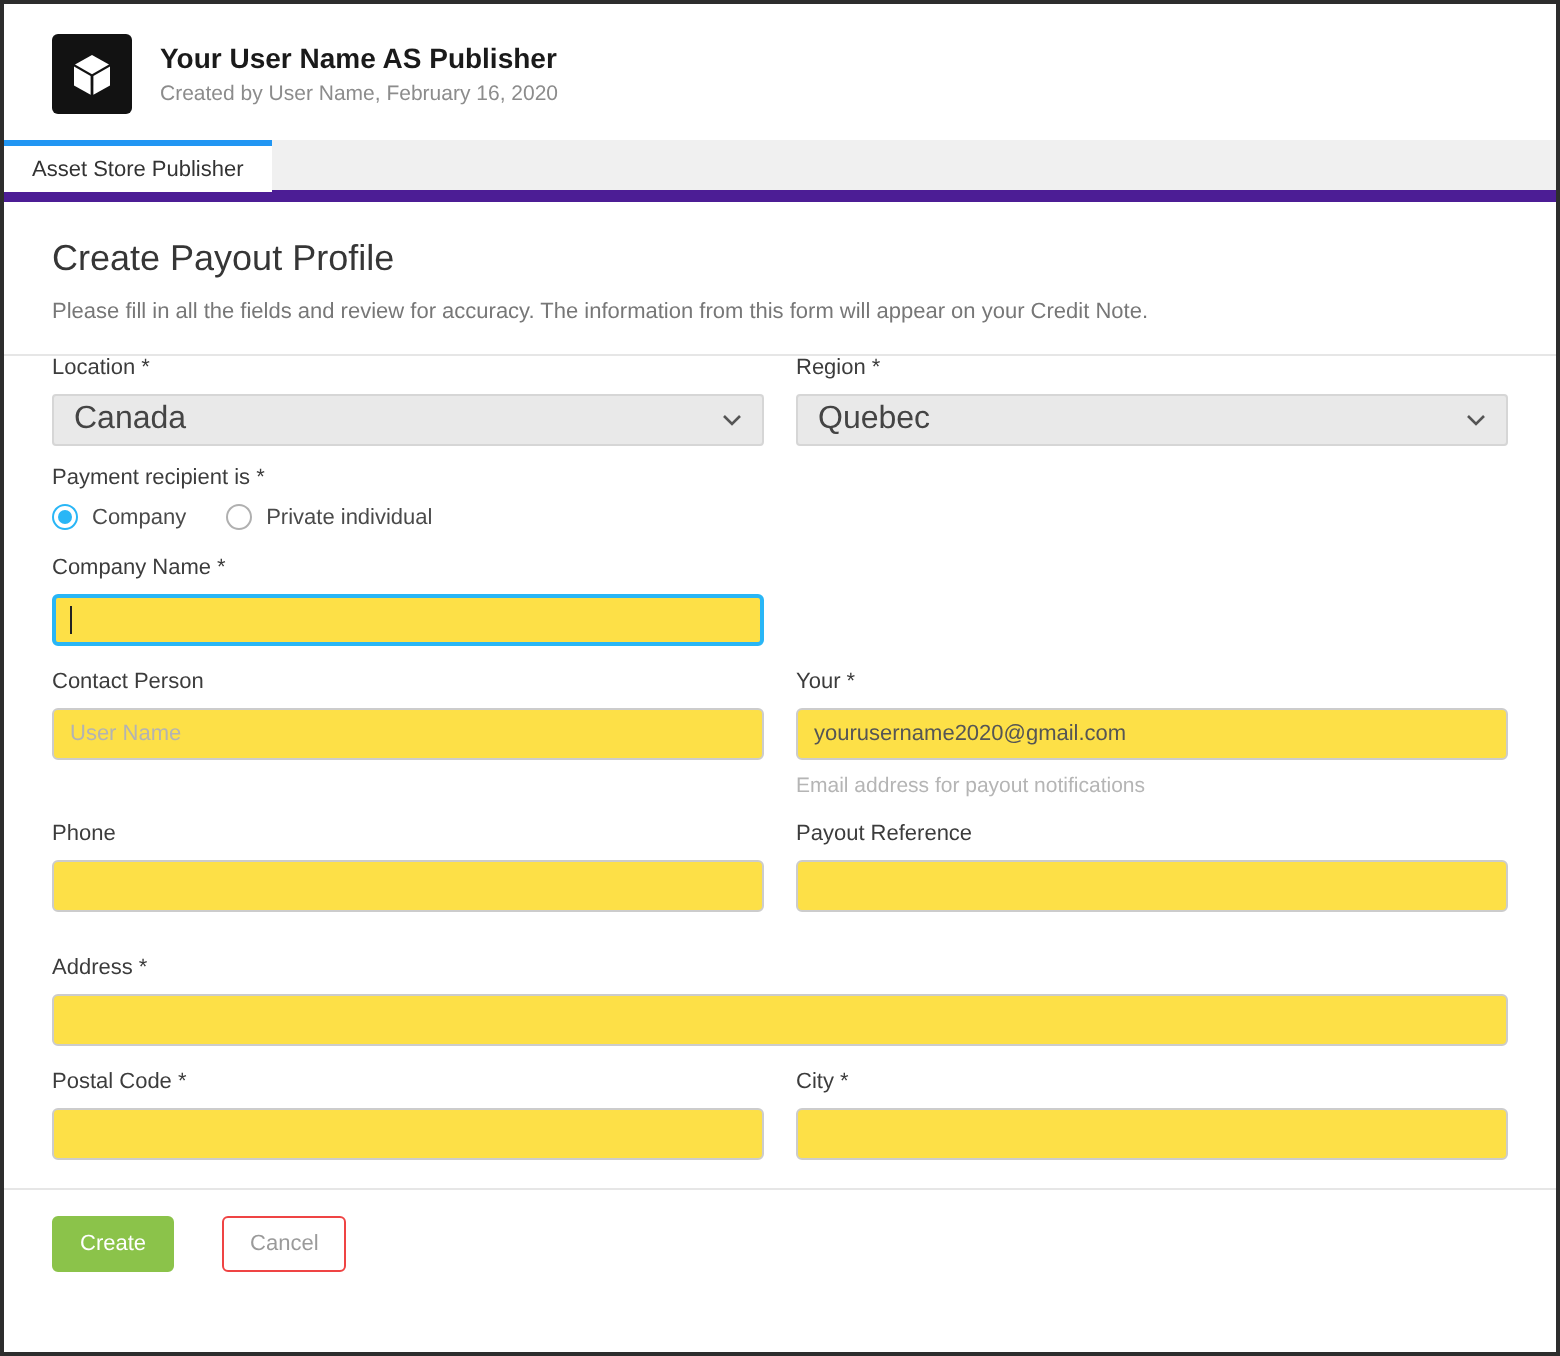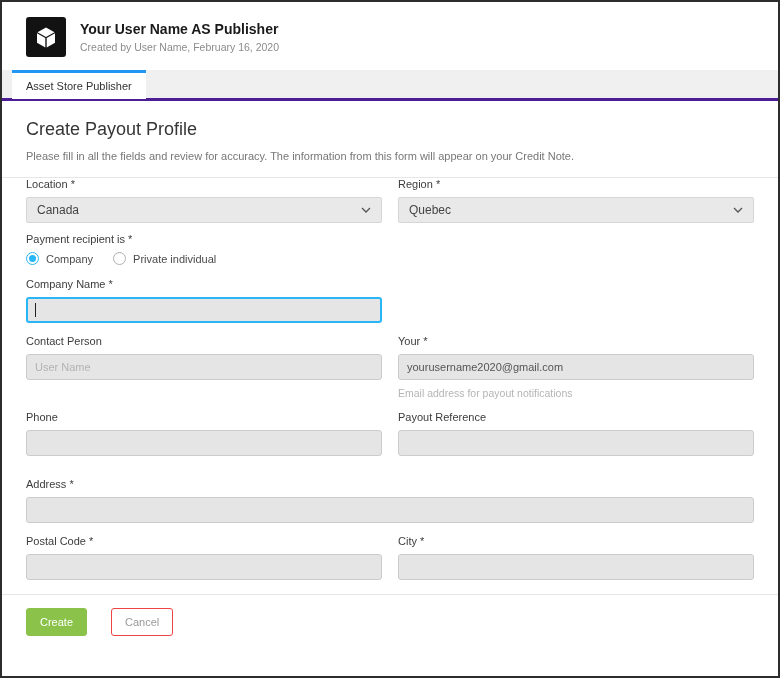--- a/index.html
+++ b/index.html
@@ -16,21 +16,21 @@
   
   .header { display: flex; align-items: center; gap: 14px; padding: 15px 24px 13px 24px; }
   .logo {
     width: 40px; height: 40px; border-radius: 3px; background: #121212;
     display: flex; align-items: center; justify-content: center; flex: 0 0 auto;
   }
   .header-title { font-size: 14px; font-weight: 700; color: #1a1a1a; }
   .header-subtitle { font-size: 10.5px; color: #8c8c8c; margin-top: 4px; }
 
   
-  .tabbar { background: #f0f0f0; border-bottom: 3px solid #4c1d95; padding-left: 10px; display: flex; height: 31px; }
+  .tabbar { background: #f0f0f0; border-bottom: 6px solid #4c1d95; padding-left: 0; display: flex; height: 31px; }
   .tab {
     background: #fff; border-top: 3px solid var(--tab-accent, #2196f3);
     padding: 0 14px; font-size: 11px; color: #333;
     display: flex; align-items: center; margin-bottom: -1px; cursor: pointer;
   }
 
   
   .main { padding: 18px 24px 0; }
   .page-title { font-size: 18px; font-weight: 400; color: #363636; margin-bottom: 10px; }
   .page-desc { font-size: 11px; color: #777; margin-bottom: 15px; }
@@ -43,29 +43,29 @@
   .sec-recipient { margin-bottom: 13px; }
   .sec-phone { margin-bottom: 22px; }
   .sec-postal { margin-bottom: 14px; }
   .half { width: calc(50% - 8px); }
 
   .f-label { display: block; font-size: 11px; color: #3c3c3c; margin-bottom: 7px; }
 
   .select {
     height: 26px; background: #e9e9e9; border: 1px solid #d6d6d6; border-radius: 2px;
     display: flex; align-items: center; justify-content: space-between;
-    padding: 0 10px; font-size: 12px; color: #444; cursor: pointer;
+    padding: 0 10px; font-size: 16px; color: #444; cursor: pointer;
   }
   .chevron { display: flex; align-items: center; }
 
   .text-input {
     display: block; width: 100%; height: 26px;
     border: 1px solid #ccc; border-radius: 3px;
     padding: 0 8px; font-size: 11px; color: #555;
-    font-family: inherit; background: #e5e5e5; outline: none;
+    font-family: inherit; background: #fde047; outline: none;
   }
   .text-input::placeholder { color: #b3b3b3; }
 
   .input-wrap { position: relative; }
   .input-wrap.focused .text-input { border: 2px solid var(--focus, #29b6f6); }
   .caret {
     position: absolute; left: 9px; top: 6px; width: 1px; height: 14px;
     background: #222; animation: blink 1s steps(1) infinite;
   }
   @keyframes blink { 50% { opacity: 0; } }

